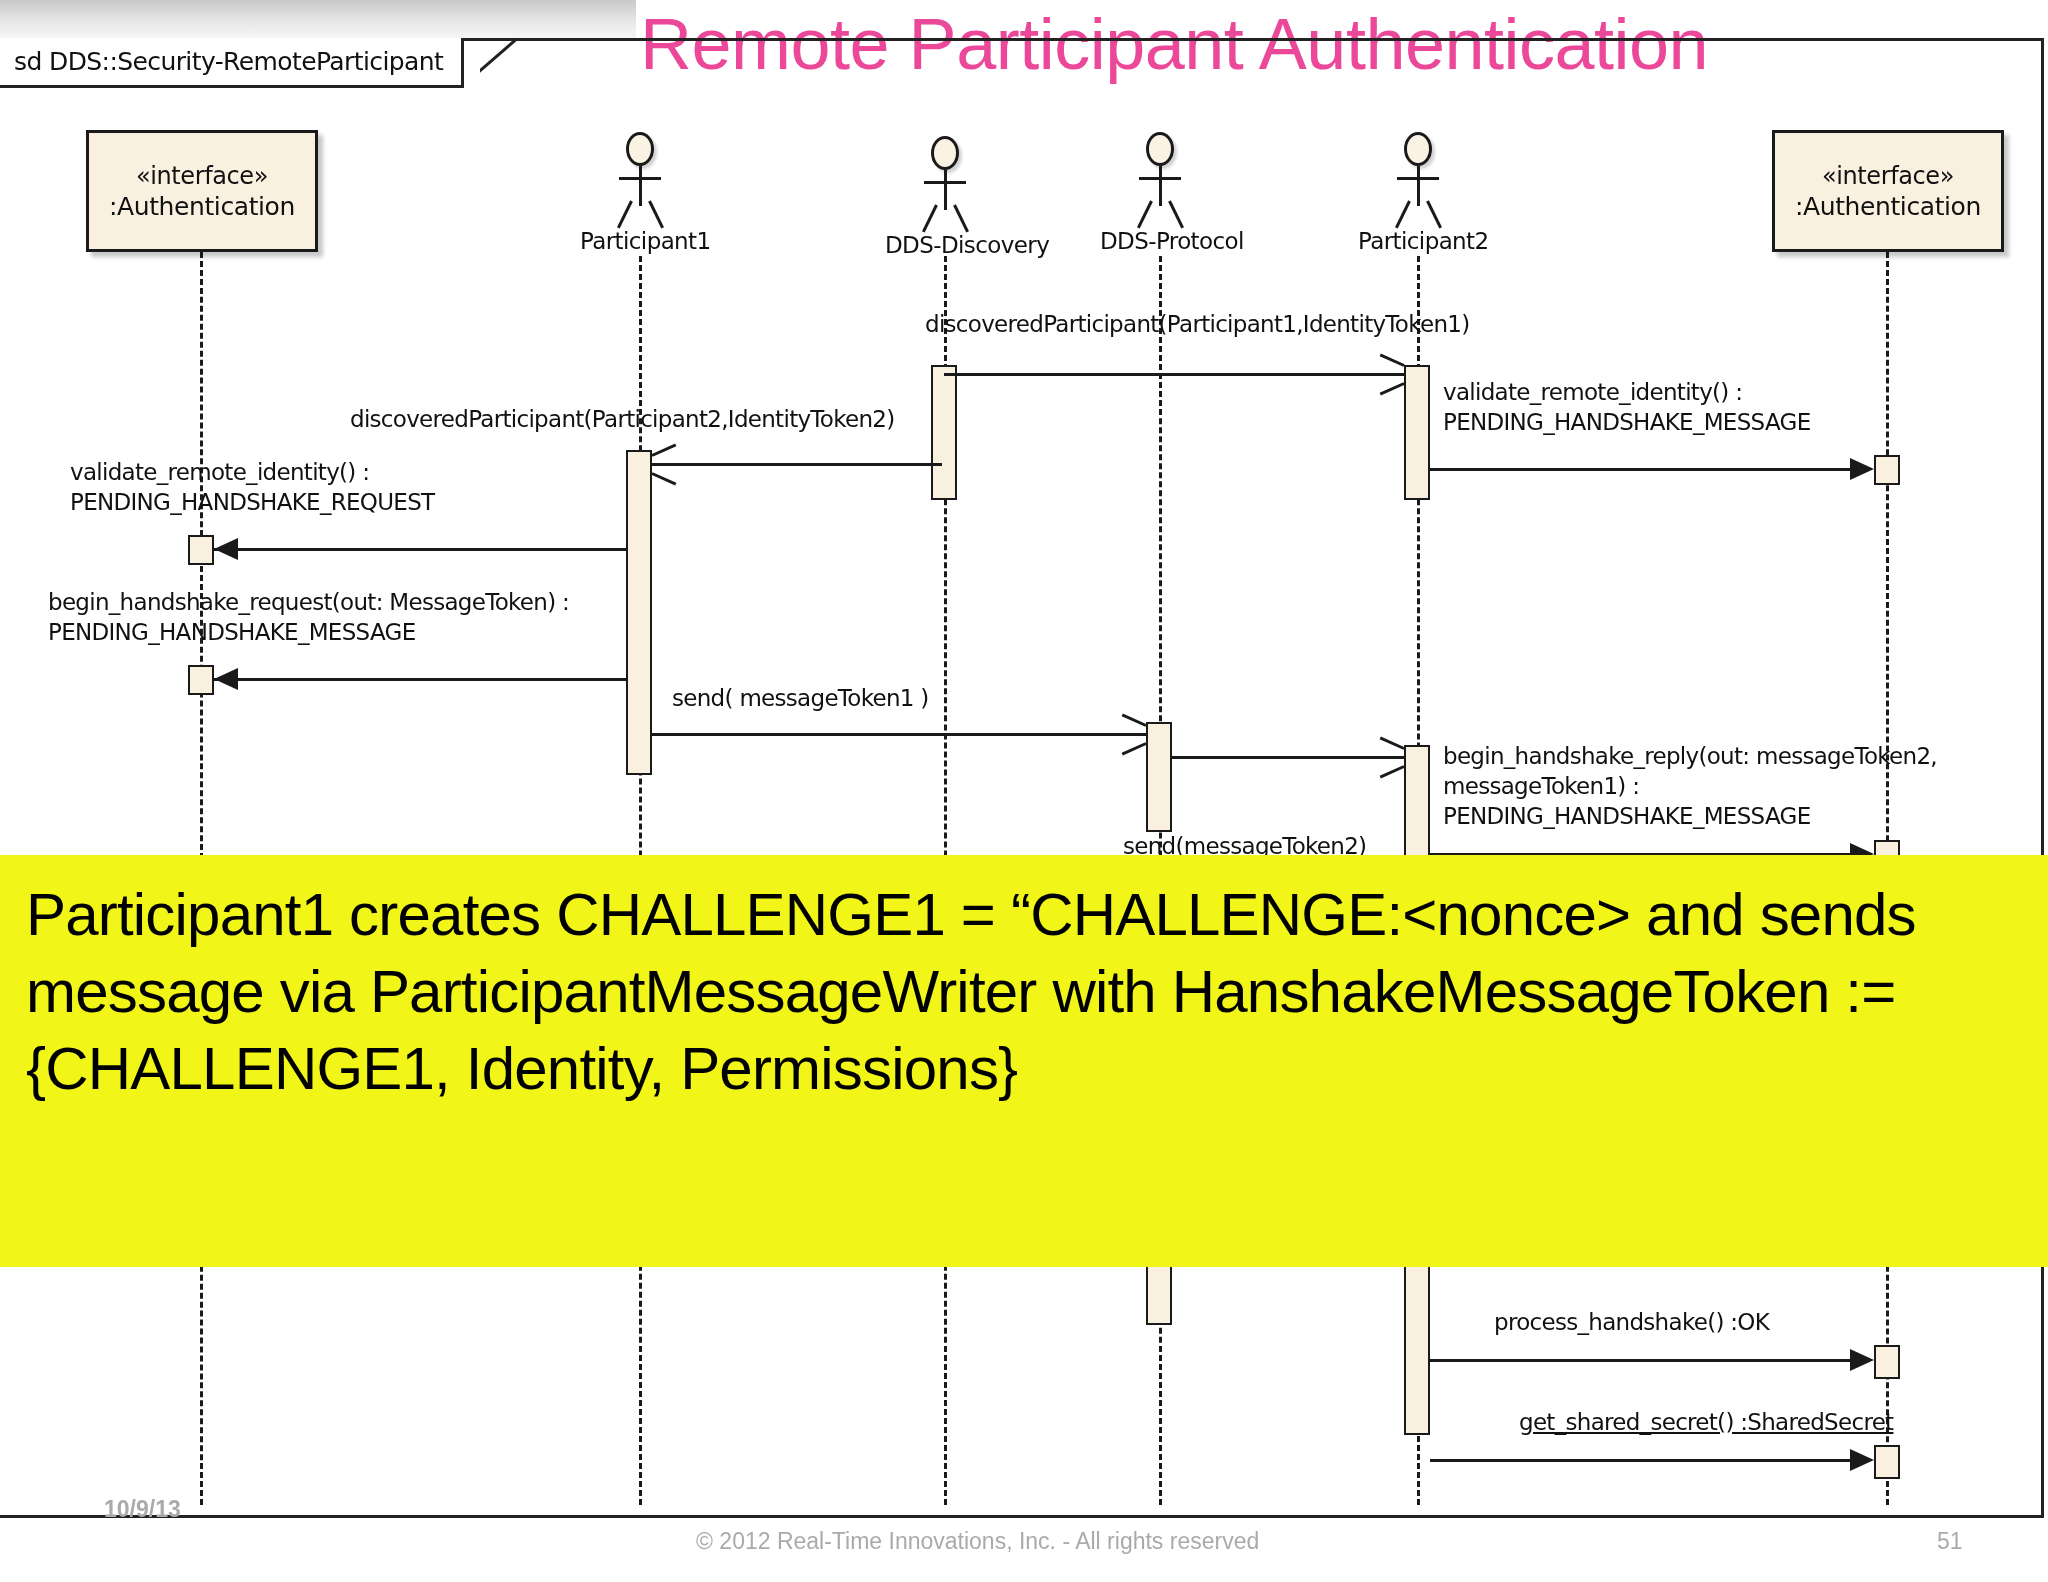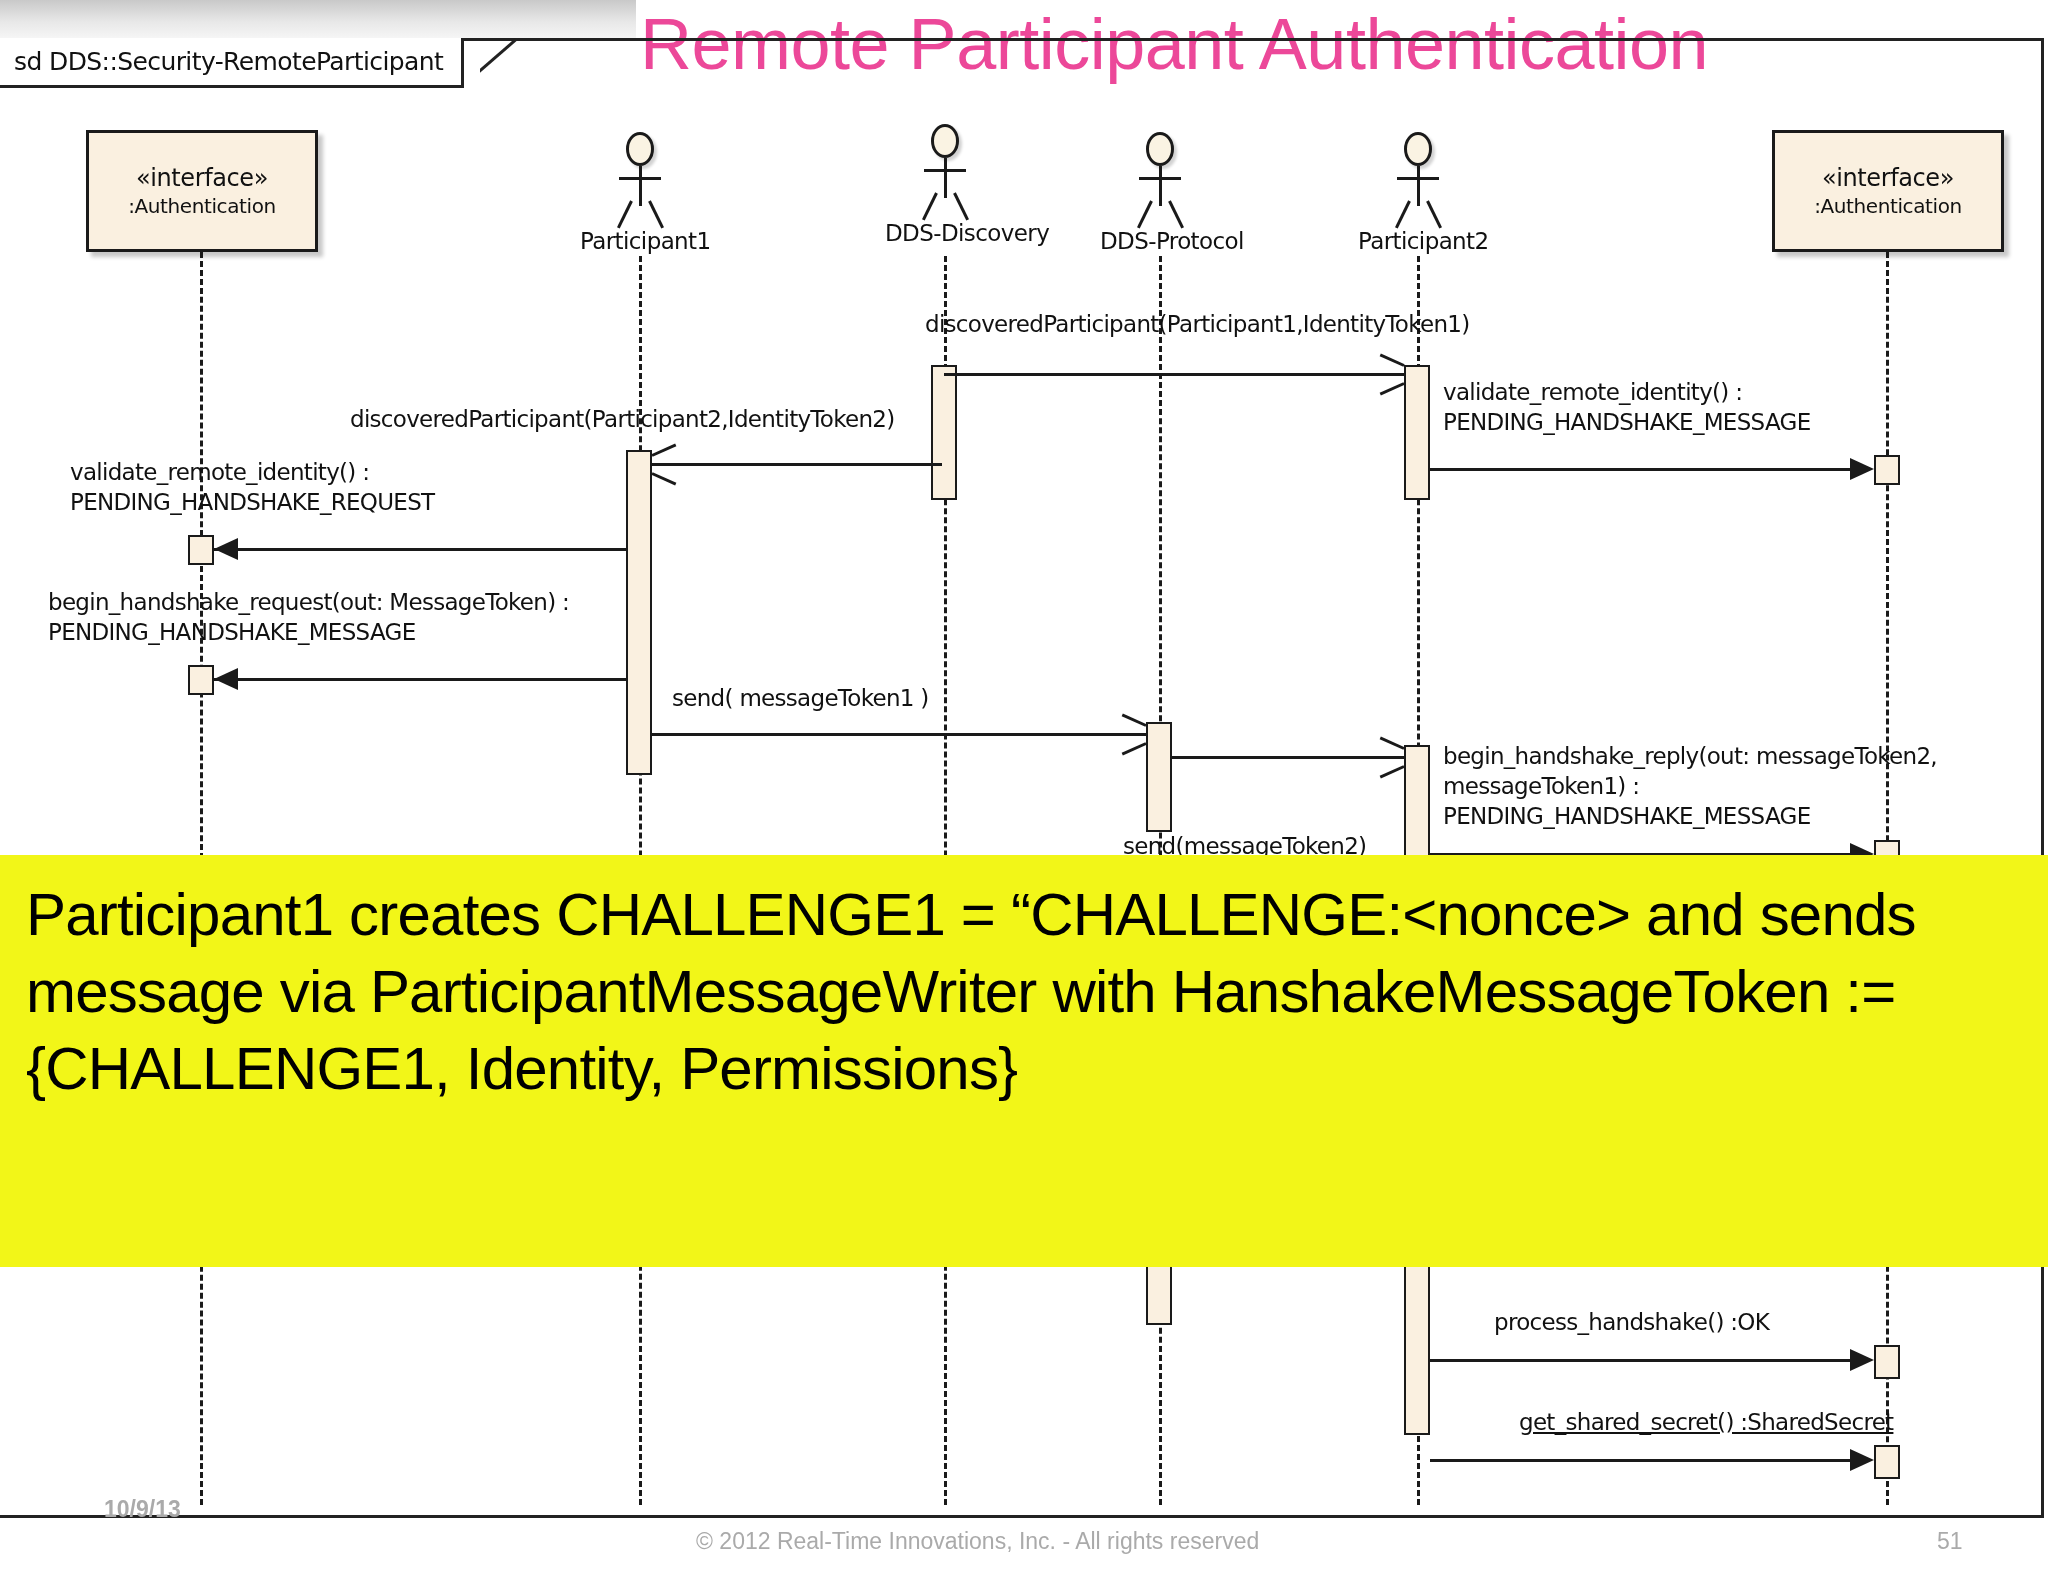--- a/index.html
+++ b/index.html
@@ -105,21 +105,21 @@
     box-sizing: border-box;
     box-shadow: 5px 5px 4px rgba(0,0,0,0.22);
     display: flex;
     flex-direction: column;
     align-items: center;
     justify-content: center;
     font-family: "DejaVu Sans", sans-serif;
     color: #111;
   }
   .iface-line1 { font-size: 24px; margin-bottom: 2px; letter-spacing: -0.4px; }
-  .iface-line2 { font-size: 20px; letter-spacing: -0.4px; }
+  .iface-line2 { font-size: 25px; letter-spacing: -0.4px; }
 
   
   .actor { position: absolute; width: 120px; text-align: center; }
   .actor-head {
     width: 28px; height: 34px;
     border: 3px solid #1a1a1a;
     border-radius: 50%;
     background: #faf3e3;
     margin: 0 auto;
     box-shadow: 3px 3px 3px rgba(0,0,0,0.18);
@@ -250,21 +250,21 @@
   <div class="actor-head"></div>
   <div class="actor-body">
     <i class="actor-spine"></i>
       <i class="actor-arms"></i>
       <i class="actor-legL"></i>
       <i class="actor-legR"></i>
   </div>
   <div class="actor-name">Participant1</div>
 </div>
 
-<div class="actor" style="left:885px; top:124px;">
+<div class="actor" style="left:885px; top:136px;">
   <div class="actor-head"></div>
   <div class="actor-body">
     <i class="actor-spine"></i>
       <i class="actor-arms"></i>
       <i class="actor-legL"></i>
       <i class="actor-legR"></i>
   </div>
   <div class="actor-name">DDS-Discovery</div>
 </div>
 

